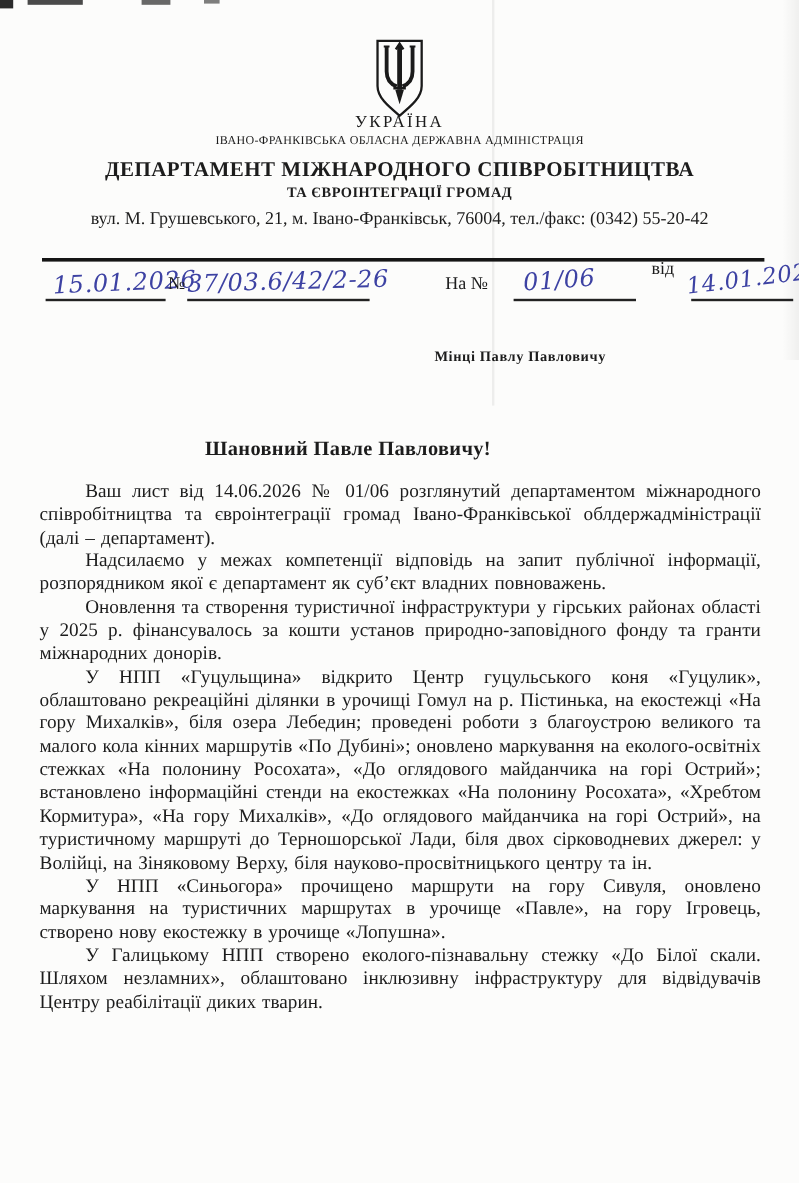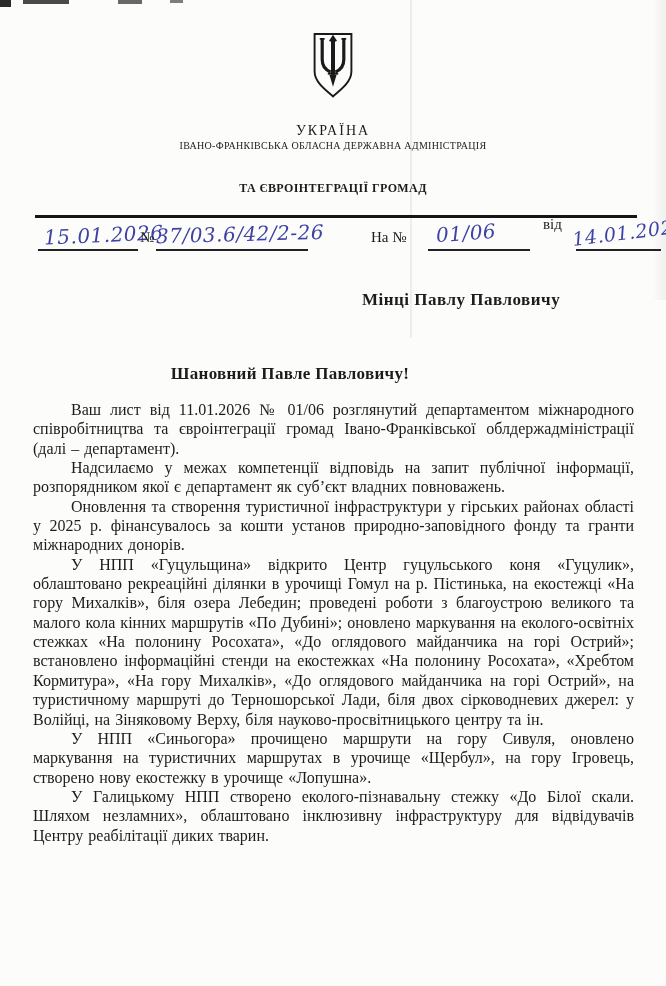--- a/index.html
+++ b/index.html
@@ -12,21 +12,21 @@
     color:#1c1c1c;
     overflow:hidden;
   }
   
   .scan-mark{position:absolute;background:#2a2a2a;}
   .scan-fold{position:absolute;left:410px;top:0;width:2px;height:338px;background:rgba(0,0,0,0.06);}
   .scan-edge{position:absolute;right:0;top:0;width:14px;height:300px;background:linear-gradient(to left,rgba(0,0,0,0.05),rgba(0,0,0,0));}
 
   
   .emblem{position:absolute;left:309px;top:31px;width:48px;height:70px;}
-  .hdr{position:absolute;left:0;width:666px;text-align:center;white-space:nowrap;margin-top:28px;}
+  .hdr{position:absolute;left:0;width:666px;text-align:center;white-space:nowrap;}
   .hdr-country{top:95px;font-size:14px;letter-spacing:2px;}
   .hdr-admin{top:112px;font-size:10px;letter-spacing:.3px;}
   .hdr-dept1{top:131px;font-size:17.5px;font-weight:bold;letter-spacing:.4px;}
   .hdr-dept2{top:153px;font-size:12px;font-weight:bold;letter-spacing:.4px;}
   .hdr-addr{top:175px;font-size:15px;}
   .hdr-mail{top:192px;font-size:15px;}
   .rule{position:absolute;left:35px;top:215px;width:602px;height:3px;background:#151515;}
 
   
   .ref-label{position:absolute;font-size:15px;color:#1c1c1c;}
@@ -38,21 +38,21 @@
     color:#3d42a3;
     white-space:nowrap;
     letter-spacing:.5px;
   }
   .hand-date-left{left:44px;top:223px;font-size:20px;transform:rotate(-2.5deg);}
   .hand-number{left:156px;top:222px;font-size:20px;transform:rotate(-1.5deg);}
   .hand-reply-number{left:436px;top:221px;font-size:20px;transform:rotate(-4deg);}
   .hand-reply-date{left:572px;top:221px;font-size:19px;transform:rotate(-7deg);}
 
   
-  .addressee{position:absolute;left:362px;top:290px;font-size:17px;font-weight:bold;letter-spacing:.5px;white-space:nowrap;}
+  .addressee{position:absolute;left:362px;top:290px;font-size:12px;font-weight:bold;letter-spacing:.5px;white-space:nowrap;}
   .salutation{position:absolute;left:33px;top:364px;width:600px;text-align:center;transform:translateX(-43px);font-size:17px;font-weight:bold;letter-spacing:.3px;}
   .body-text{position:absolute;left:33px;top:400px;width:601px;}
   .body-text p{
     margin:0;
     font-size:16px;
     line-height:19.35px;
     text-align:justify;
     text-indent:38px;
     word-spacing:1px;
   }
@@ -79,41 +79,43 @@
         <path d="M43.5 9 V35 C43.5 44 38.5 48.5 33 50.5" stroke-width="4"></path>
         <path d="M13.5 9 H19.5 M40.5 9 H46.5" stroke-width="2.2"></path>
         <path d="M23.5 52.5 H36.5" stroke-width="2.6"></path>
       </g>
       <path d="M25.5 54 L30 69 L34.5 54 Z" fill="#1a1a1a"></path>
     </svg>
   </div>
 
   <div class="hdr hdr-country">УКРАЇНА</div>
   <div class="hdr hdr-admin">ІВАНО-ФРАНКІВСЬКА ОБЛАСНА ДЕРЖАВНА АДМІНІСТРАЦІЯ</div>
+  <div class="hdr hdr-dept1">ДЕПАРТАМЕНТ МІЖНАРОДНОГО СПІВРОБІТНИЦТВА</div>
   <div class="hdr hdr-dept2">ТА ЄВРОІНТЕГРАЦІЇ ГРОМАД</div>
+  <div class="hdr hdr-addr">вул. М. Грушевського, 21, м. Івано-Франківськ, 76004, тел./факс: (0342) 55-20-42</div>
   <div class="rule"></div>
 
   <div class="hand hand-date-left">15.01.2026</div>
   <div class="ref-line" style="left:38px;width:100px;"></div>
   <span class="ref-label" style="left:140px;top:229px;">№</span>
   <div class="hand hand-number">37/03.6/42/2-26</div>
   <div class="ref-line" style="left:156px;width:152px;"></div>
 
   <span class="ref-label" style="left:371px;top:229px;">На №</span>
   <div class="hand hand-reply-number">01/06</div>
   <div class="ref-line" style="left:428px;width:102px;"></div>
   <span class="ref-label" style="left:543px;top:216px;">від</span>
   <div class="hand hand-reply-date">14.01.2026</div>
   <div class="ref-line" style="left:576px;width:85px;"></div>
 
   <div class="addressee">Мінці Павлу Павловичу</div>
   <div class="salutation">Шановний Павле Павловичу!</div>
 
   <div class="body-text">
-    <p>Ваш лист від 11.01.2026 № 01/06 розглянутий департаментом міжнародного співробітництва та євроінтеграції громад Івано-Франківської облдержадміністрації (далі – департамент).</p>
+    <p>Ваш лист від 14.06.2026 № 01/06 розглянутий департаментом міжнародного співробітництва та євроінтеграції громад Івано-Франківської облдержадміністрації (далі – департамент).</p>
     <p>Надсилаємо у межах компетенції відповідь на запит публічної інформації, розпорядником якої є департамент як суб’єкт владних повноважень.</p>
     <p>Оновлення та створення туристичної інфраструктури у гірських районах області у 2025 р. фінансувалось за кошти установ природно-заповідного фонду та гранти міжнародних донорів.</p>
     <p>У НПП «Гуцульщина» відкрито Центр гуцульського коня «Гуцулик», облаштовано рекреаційні ділянки в урочищі Гомул на р. Пістинька, на екостежці «На гору Михалків», біля озера Лебедин; проведені роботи з благоустрою великого та малого кола кінних маршрутів «По Дубині»; оновлено маркування на еколого-освітніх стежках «На полонину Росохата», «До оглядового майданчика на горі Острий»; встановлено інформаційні стенди на екостежках «На полонину Росохата», «Хребтом Кормитура», «На гору Михалків», «До оглядового майданчика на горі Острий», на туристичному маршруті до Терношорської Лади, біля двох сірководневих джерел: у Волійці, на Зіняковому Верху, біля науково-просвітницького центру та ін.</p>
-    <p>У НПП «Синьогора» прочищено маршрути на гору Сивуля, оновлено маркування на туристичних маршрутах в урочище «Щербул», на гору Ігровець, створено нову екостежку в урочище «Лопушна».</p>
+    <p>У НПП «Синьогора» прочищено маршрути на гору Сивуля, оновлено маркування на туристичних маршрутах в урочище «Павле», на гору Ігровець, створено нову екостежку в урочище «Лопушна».</p>
     <p>У Галицькому НПП створено еколого-пізнавальну стежку «До Білої скали. Шляхом незламних», облаштовано інклюзивну інфраструктуру для відвідувачів Центру реабілітації диких тварин.</p>
   </div>
 
 </div>
 
 </body></html>

